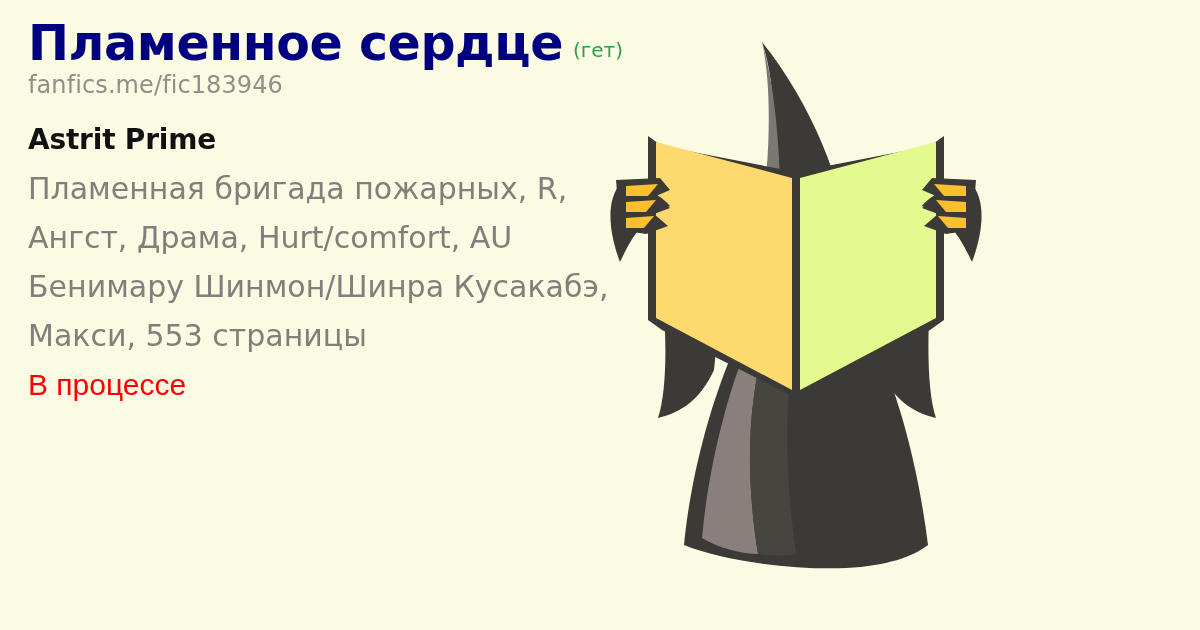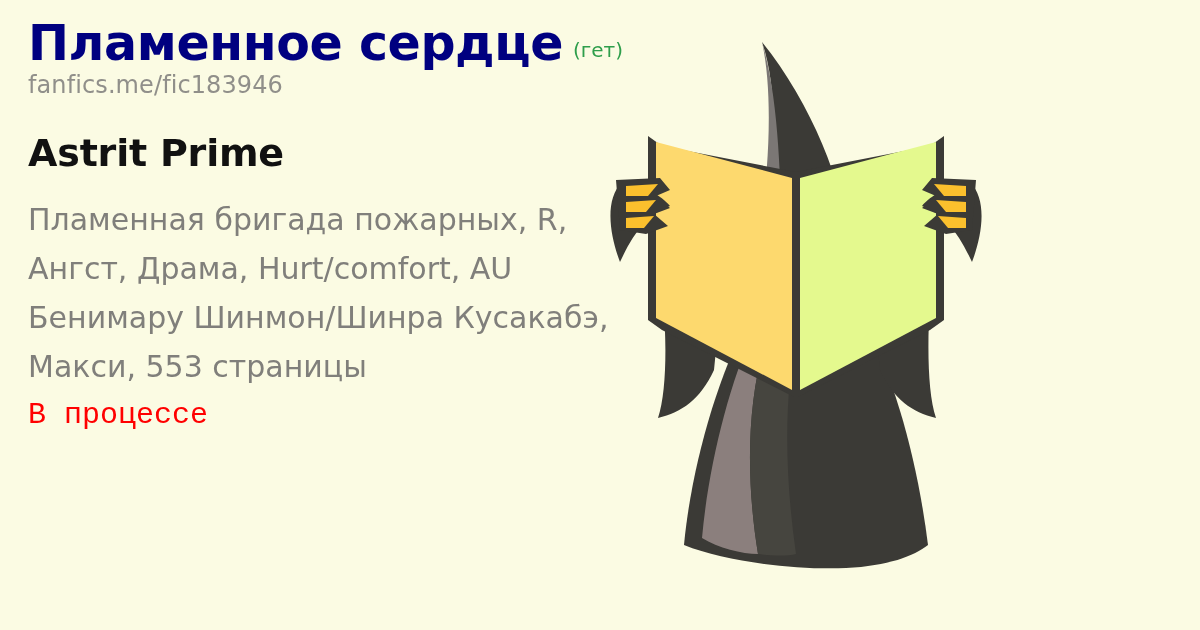--- a/index.html
+++ b/index.html
@@ -58,43 +58,43 @@
 
   .fic-url {
     font-family: "DejaVu Sans", "Liberation Sans", sans-serif;
     font-size: 24px;
     font-weight: 400;
     color: #908f8a;
     letter-spacing: 0.1px;
   }
 
   .fic-author {
-    margin-top: 32px;
-    font-family: "DejaVu Sans", "Liberation Sans", sans-serif;
-    font-size: 38px;
+    margin-top: 24px;
+    font-family: "DejaVu Sans", "Liberation Sans", sans-serif;
+    font-size: 28px;
     font-weight: 700;
     color: #111111;
     letter-spacing: -0.2px;
   }
 
   .fic-meta {
-    margin-top: 20px;
+    margin-top: 8px;
   }
 
   .meta-line {
     font-family: "DejaVu Sans", "Liberation Sans", sans-serif;
     font-size: 30px;
     font-weight: 400;
     line-height: 49px;
     color: #807f7b;
     white-space: nowrap;
   }
 
   .fic-status {
-    font-family: Liberation Mono, monospace;
+    font-family: Liberation Sans, sans-serif;
     font-size: 30px;
     font-weight: 400;
     line-height: 49px;
     color: #ff0000;
     white-space: nowrap;
   }
 
   
   .illustration {
     position: absolute;

